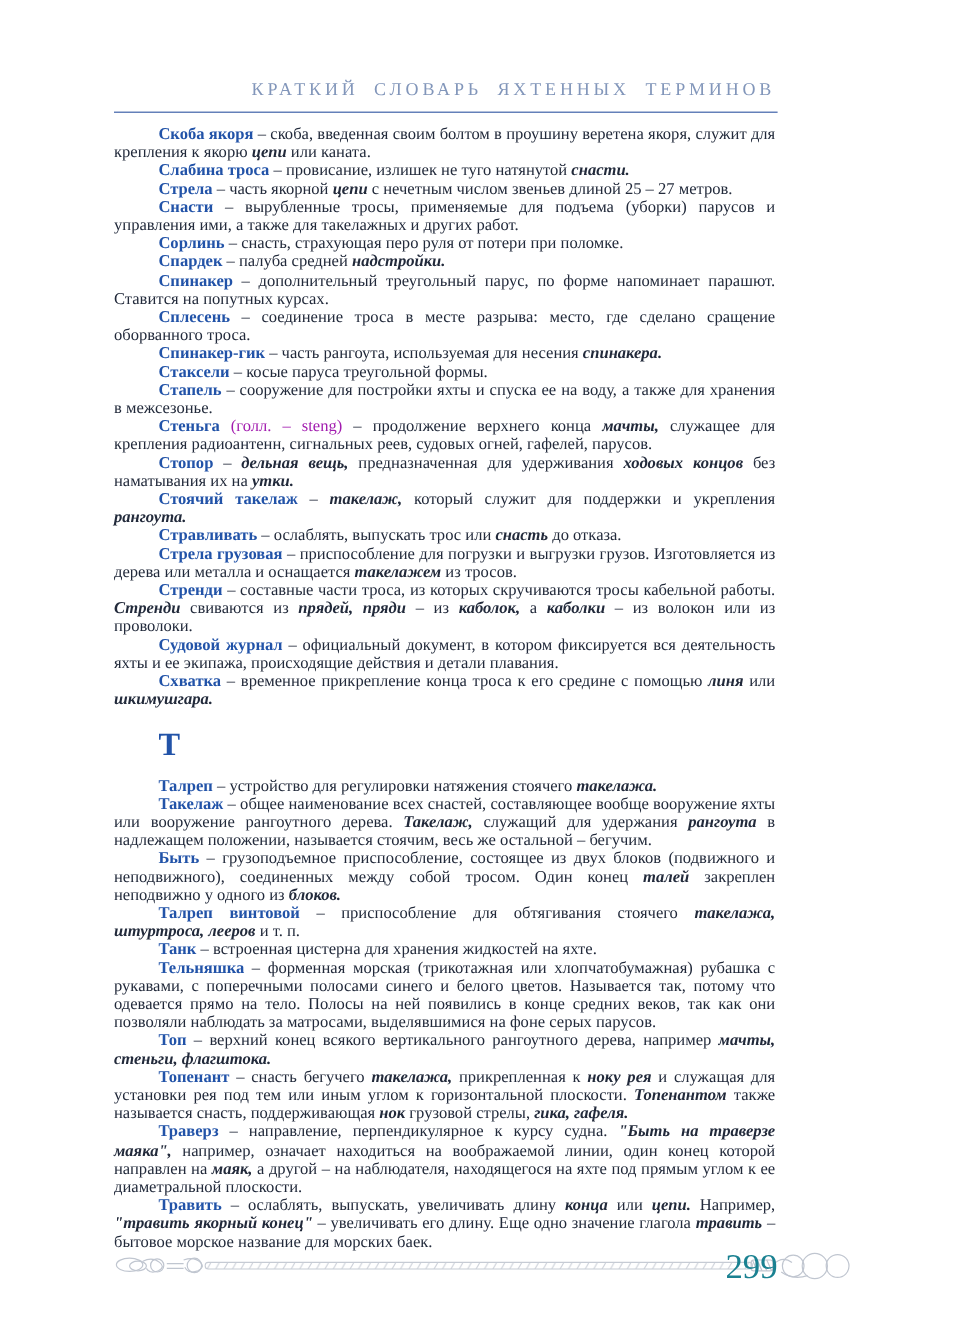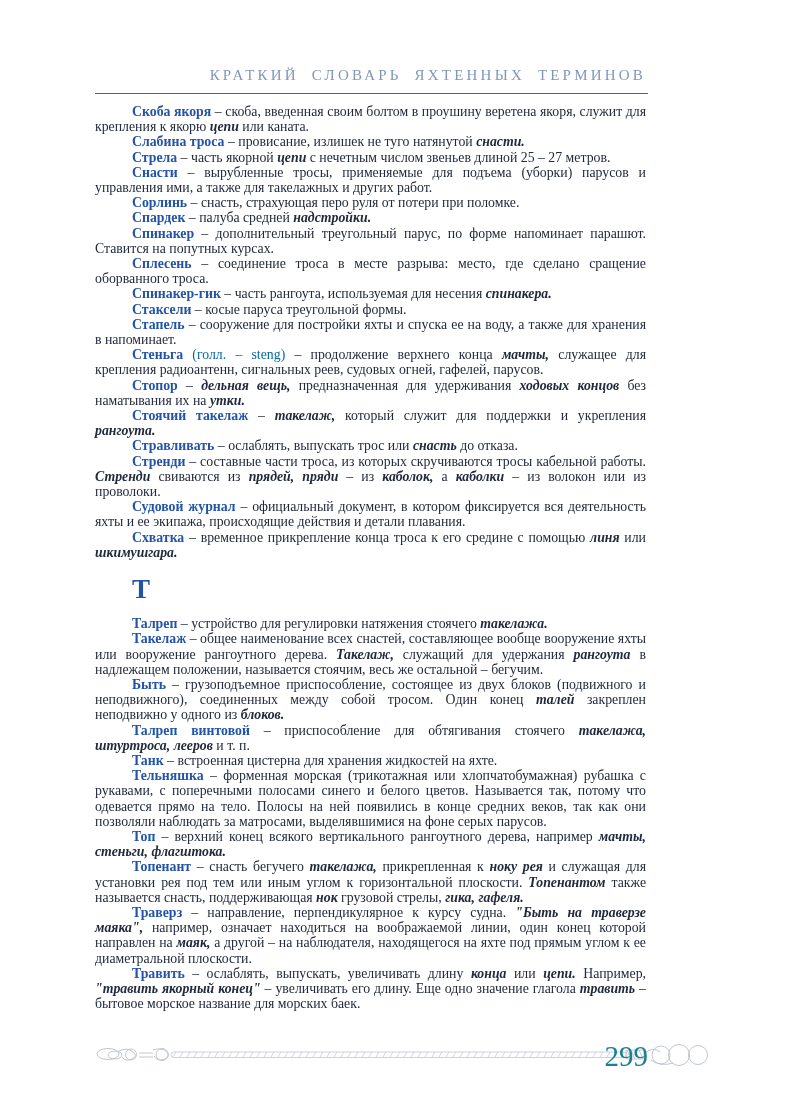--- a/index.html
+++ b/index.html
@@ -40,21 +40,21 @@
     left: 95px;
     right: 82px;
     font-size: 13.8px;
     line-height: 15.2px;
     text-align: justify;
     color: #222a3b;
     hyphens: auto;
   }
   .entry { margin: 0; text-indent: 37px; }
   .term { color: #2253a8; font-weight: bold; }
-  .term-suffix { color: #0369a1; font-weight: normal; }
+  .term-suffix { color: #a21caf; font-weight: normal; }
   .def b i, .def i b { color: #222a3b; }
   .section-letter {
     color: #2253a8;
     font-weight: bold;
     font-size: 27px;
     line-height: 30px;
     margin: 14px 0 12px 0;
     text-indent: 37px;
     text-align: left;
   }
@@ -91,25 +91,26 @@
   <p class="entry"><span class="term">Скоба якоря</span><span class="def"> – скоба, введенная своим болтом в проушину веретена якоря, служит для крепления к якорю <b><i>цепи</i></b> или каната.</span></p>
       <p class="entry"><span class="term">Слабина троса</span><span class="def"> – провисание, излишек не туго натянутой <b><i>снасти.</i></b></span></p>
       <p class="entry"><span class="term">Стрела</span><span class="def"> – часть якорной <b><i>цепи</i></b> с нечетным числом звеньев длиной 25 – 27 метров.</span></p>
       <p class="entry"><span class="term">Снасти</span><span class="def"> – вырубленные тросы, применяемые для подъема (уборки) парусов и управления ими, а также для такелажных и других работ.</span></p>
       <p class="entry"><span class="term">Сорлинь</span><span class="def"> – снасть, страхующая перо руля от потери при поломке.</span></p>
       <p class="entry"><span class="term">Спардек</span><span class="def"> – палуба средней <b><i>надстройки.</i></b></span></p>
       <p class="entry"><span class="term">Спинакер</span><span class="def"> – дополнительный треугольный парус, по форме напоминает парашют. Ставится на попутных курсах.</span></p>
       <p class="entry"><span class="term">Сплесень</span><span class="def"> – соединение троса в месте разрыва: место, где сделано сращение оборванного троса.</span></p>
       <p class="entry"><span class="term">Спинакер-гик</span><span class="def"> – часть рангоута, используемая для несения <b><i>спинакера.</i></b></span></p>
       <p class="entry"><span class="term">Стаксели</span><span class="def"> – косые паруса треугольной формы.</span></p>
-      <p class="entry"><span class="term">Стапель</span><span class="def"> – сооружение для постройки яхты и спуска ее на воду, а также для хранения в напоминает.</span></p>
+      <p class="entry"><span class="term">Стапель</span><span class="def"> – сооружение для постройки яхты и спуска ее на воду, а также для хранения в межсезонье.</span></p>
       <p class="entry"><span class="term">Стеньга</span><span class="term-suffix"> (голл. – steng)</span><span class="def"> – продолжение верхнего конца <b><i>мачты,</i></b> служащее для крепления радиоантенн, сигнальных реев, судовых огней, гафелей, парусов.</span></p>
       <p class="entry"><span class="term">Стопор</span><span class="def"> – <b><i>дельная вещь,</i></b> предназначенная для удерживания <b><i>ходовых концов</i></b> без наматывания их на <b><i>утки.</i></b></span></p>
       <p class="entry"><span class="term">Стоячий такелаж</span><span class="def"> – <b><i>такелаж,</i></b> который служит для поддержки и укрепления <b><i>рангоута.</i></b></span></p>
       <p class="entry"><span class="term">Стравливать</span><span class="def"> – ослаблять, выпускать трос или <b><i>снасть</i></b> до отказа.</span></p>
+      <p class="entry"><span class="term">Стрела грузовая</span><span class="def"> – приспособление для погрузки и выгрузки грузов. Изготовляется из дерева или металла и оснащается <b><i>такелажем</i></b> из тросов.</span></p>
       <p class="entry"><span class="term">Стренди</span><span class="def"> – составные части троса, из которых скручиваются тросы кабельной работы. <b><i>Стренди</i></b> свиваются из <b><i>прядей, пряди</i></b> – из <b><i>каболок,</i></b> а <b><i>каболки</i></b> – из волокон или из проволоки.</span></p>
       <p class="entry"><span class="term">Судовой журнал</span><span class="def"> – официальный документ, в котором фиксируется вся деятельность яхты и ее экипажа, происходящие действия и детали плавания.</span></p>
       <p class="entry"><span class="term">Схватка</span><span class="def"> – временное прикрепление конца троса к его средине с помощью <b><i>линя</i></b> или <b><i>шкимушгара.</i></b></span></p>
       <div class="section-letter">Т</div>
       <p class="entry"><span class="term">Талреп</span><span class="def"> – устройство для регулировки натяжения стоячего <b><i>такелажа.</i></b></span></p>
       <p class="entry"><span class="term">Такелаж</span><span class="def"> – общее наименование всех снастей, составляющее вообще вооружение яхты или вооружение рангоутного дерева. <b><i>Такелаж,</i></b> служащий для удержания <b><i>рангоута</i></b> в надлежащем положении, называется стоячим, весь же остальной – бегучим.</span></p>
       <p class="entry"><span class="term">Быть</span><span class="def"> – грузоподъемное приспособление, состоящее из двух блоков (подвижного и неподвижного), соединенных между собой тросом. Один конец <b><i>талей</i></b> закреплен неподвижно у одного из <b><i>блоков.</i></b></span></p>
       <p class="entry"><span class="term">Талреп винтовой</span><span class="def"> – приспособление для обтягивания стоячего <b><i>такелажа, штуртроса, лееров</i></b> и т. п.</span></p>
       <p class="entry"><span class="term">Танк</span><span class="def"> – встроенная цистерна для хранения жидкостей на яхте.</span></p>
       <p class="entry"><span class="term">Тельняшка</span><span class="def"> – форменная морская (трикотажная или хлопчатобумажная) рубашка с рукавами, с поперечными полосами синего и белого цветов. Называется так, потому что одевается прямо на тело. Полосы на ней появились в конце средних веков, так как они позволяли наблюдать за матросами, выделявшимися на фоне серых парусов.</span></p>

